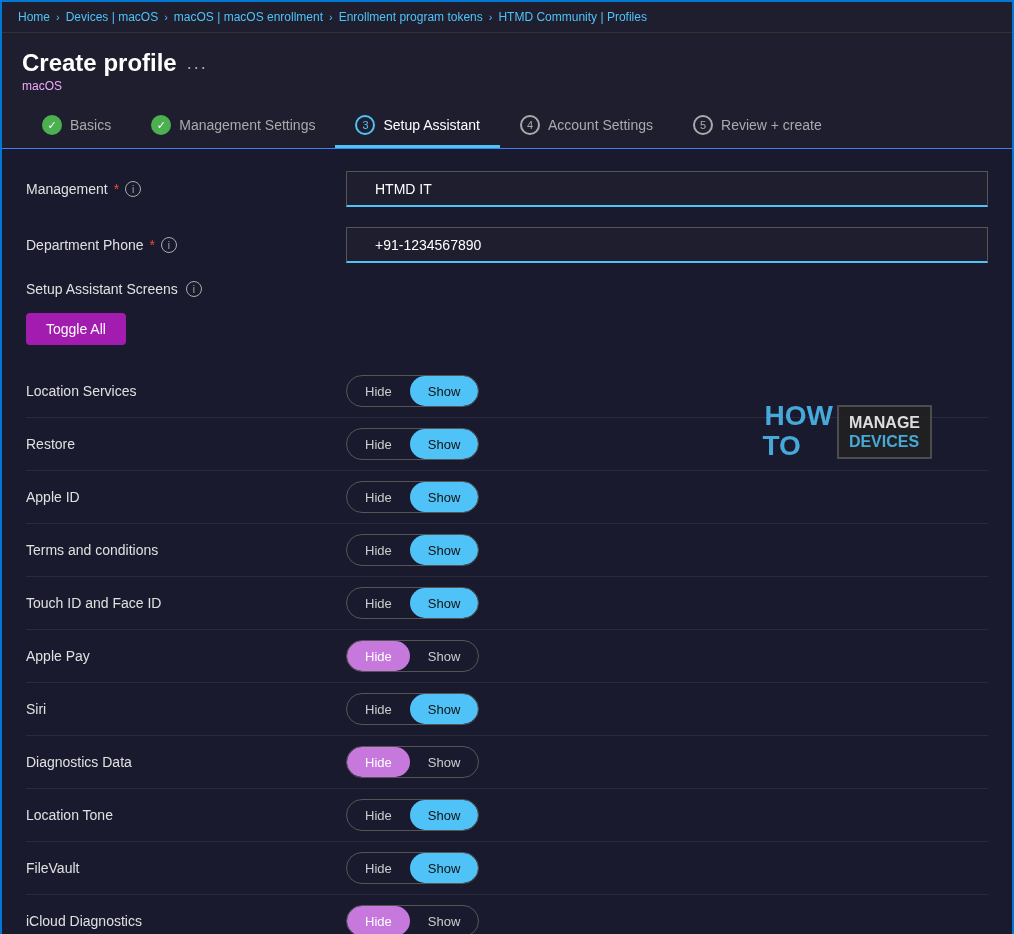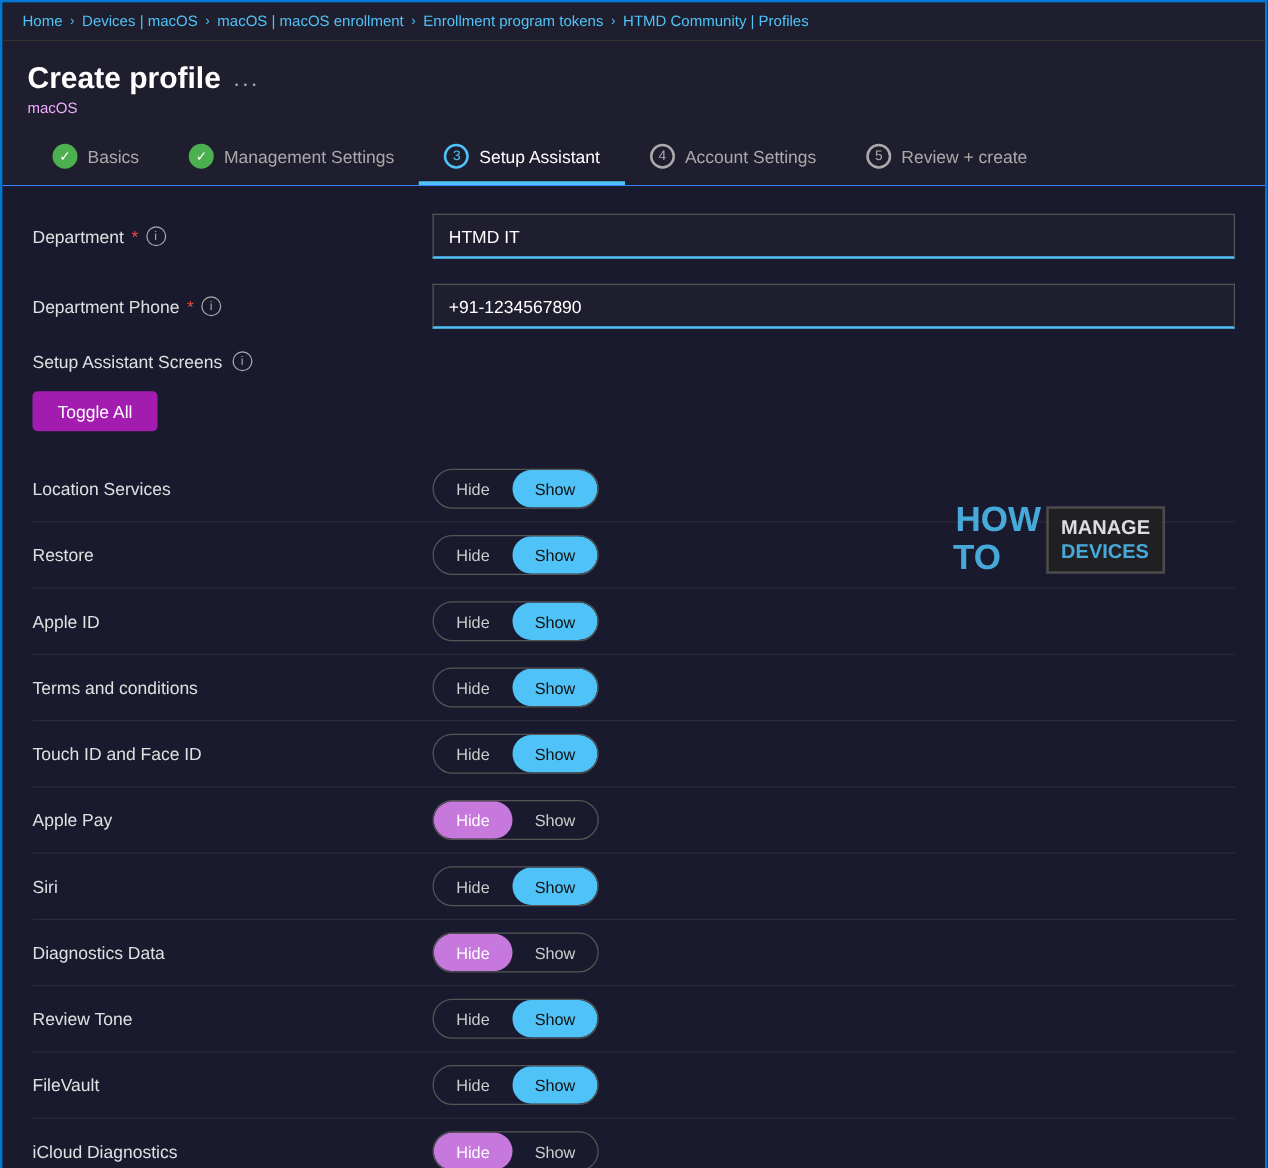--- a/index.html
+++ b/index.html
@@ -140,21 +140,21 @@
       cursor: pointer;
       flex-shrink: 0;
     }
 
     .form-input {
       flex: 1;
       background: #1e1e2e;
       border: 1px solid #555;
       border-bottom: 2px solid #4fc3f7;
       color: #ffffff;
-      padding: 8px 12px;
+      padding: 8px 28px;
       font-size: 14px;
       outline: none;
       height: 36px;
     }
 
     
     .section-label {
       display: flex;
       align-items: center;
       gap: 8px;
@@ -319,21 +319,21 @@
         <span>Review + create</span>
       </div>
     </div>
   </div>
 
   <div class="content">
 
     
     <div class="form-row">
       <div class="form-label">
-        <span>Department</span>
+        <span>Management</span>
         <span class="required-star">*</span>
         <span class="info-icon">i</span>
       </div>
       <input class="form-input" type="text" value="HTMD IT" style="">
     </div>
 
     
     <div class="form-row">
       <div class="form-label">
         <span>Department Phone</span>
@@ -404,21 +404,21 @@
           </div>
         </div>
         <div class="toggle-row">
           <div class="toggle-label">Diagnostics Data</div>
           <div class="toggle-switch">
             <div class="toggle-option hide-opt active-hide">Hide</div>
             <div class="toggle-option show-opt inactive">Show</div>
           </div>
         </div>
         <div class="toggle-row">
-          <div class="toggle-label">Review Tone</div>
+          <div class="toggle-label">Location Tone</div>
           <div class="toggle-switch">
             <div class="toggle-option hide-opt">Hide</div>
             <div class="toggle-option show-opt">Show</div>
           </div>
         </div>
         <div class="toggle-row">
           <div class="toggle-label">FileVault</div>
           <div class="toggle-switch">
             <div class="toggle-option hide-opt">Hide</div>
             <div class="toggle-option show-opt">Show</div>

